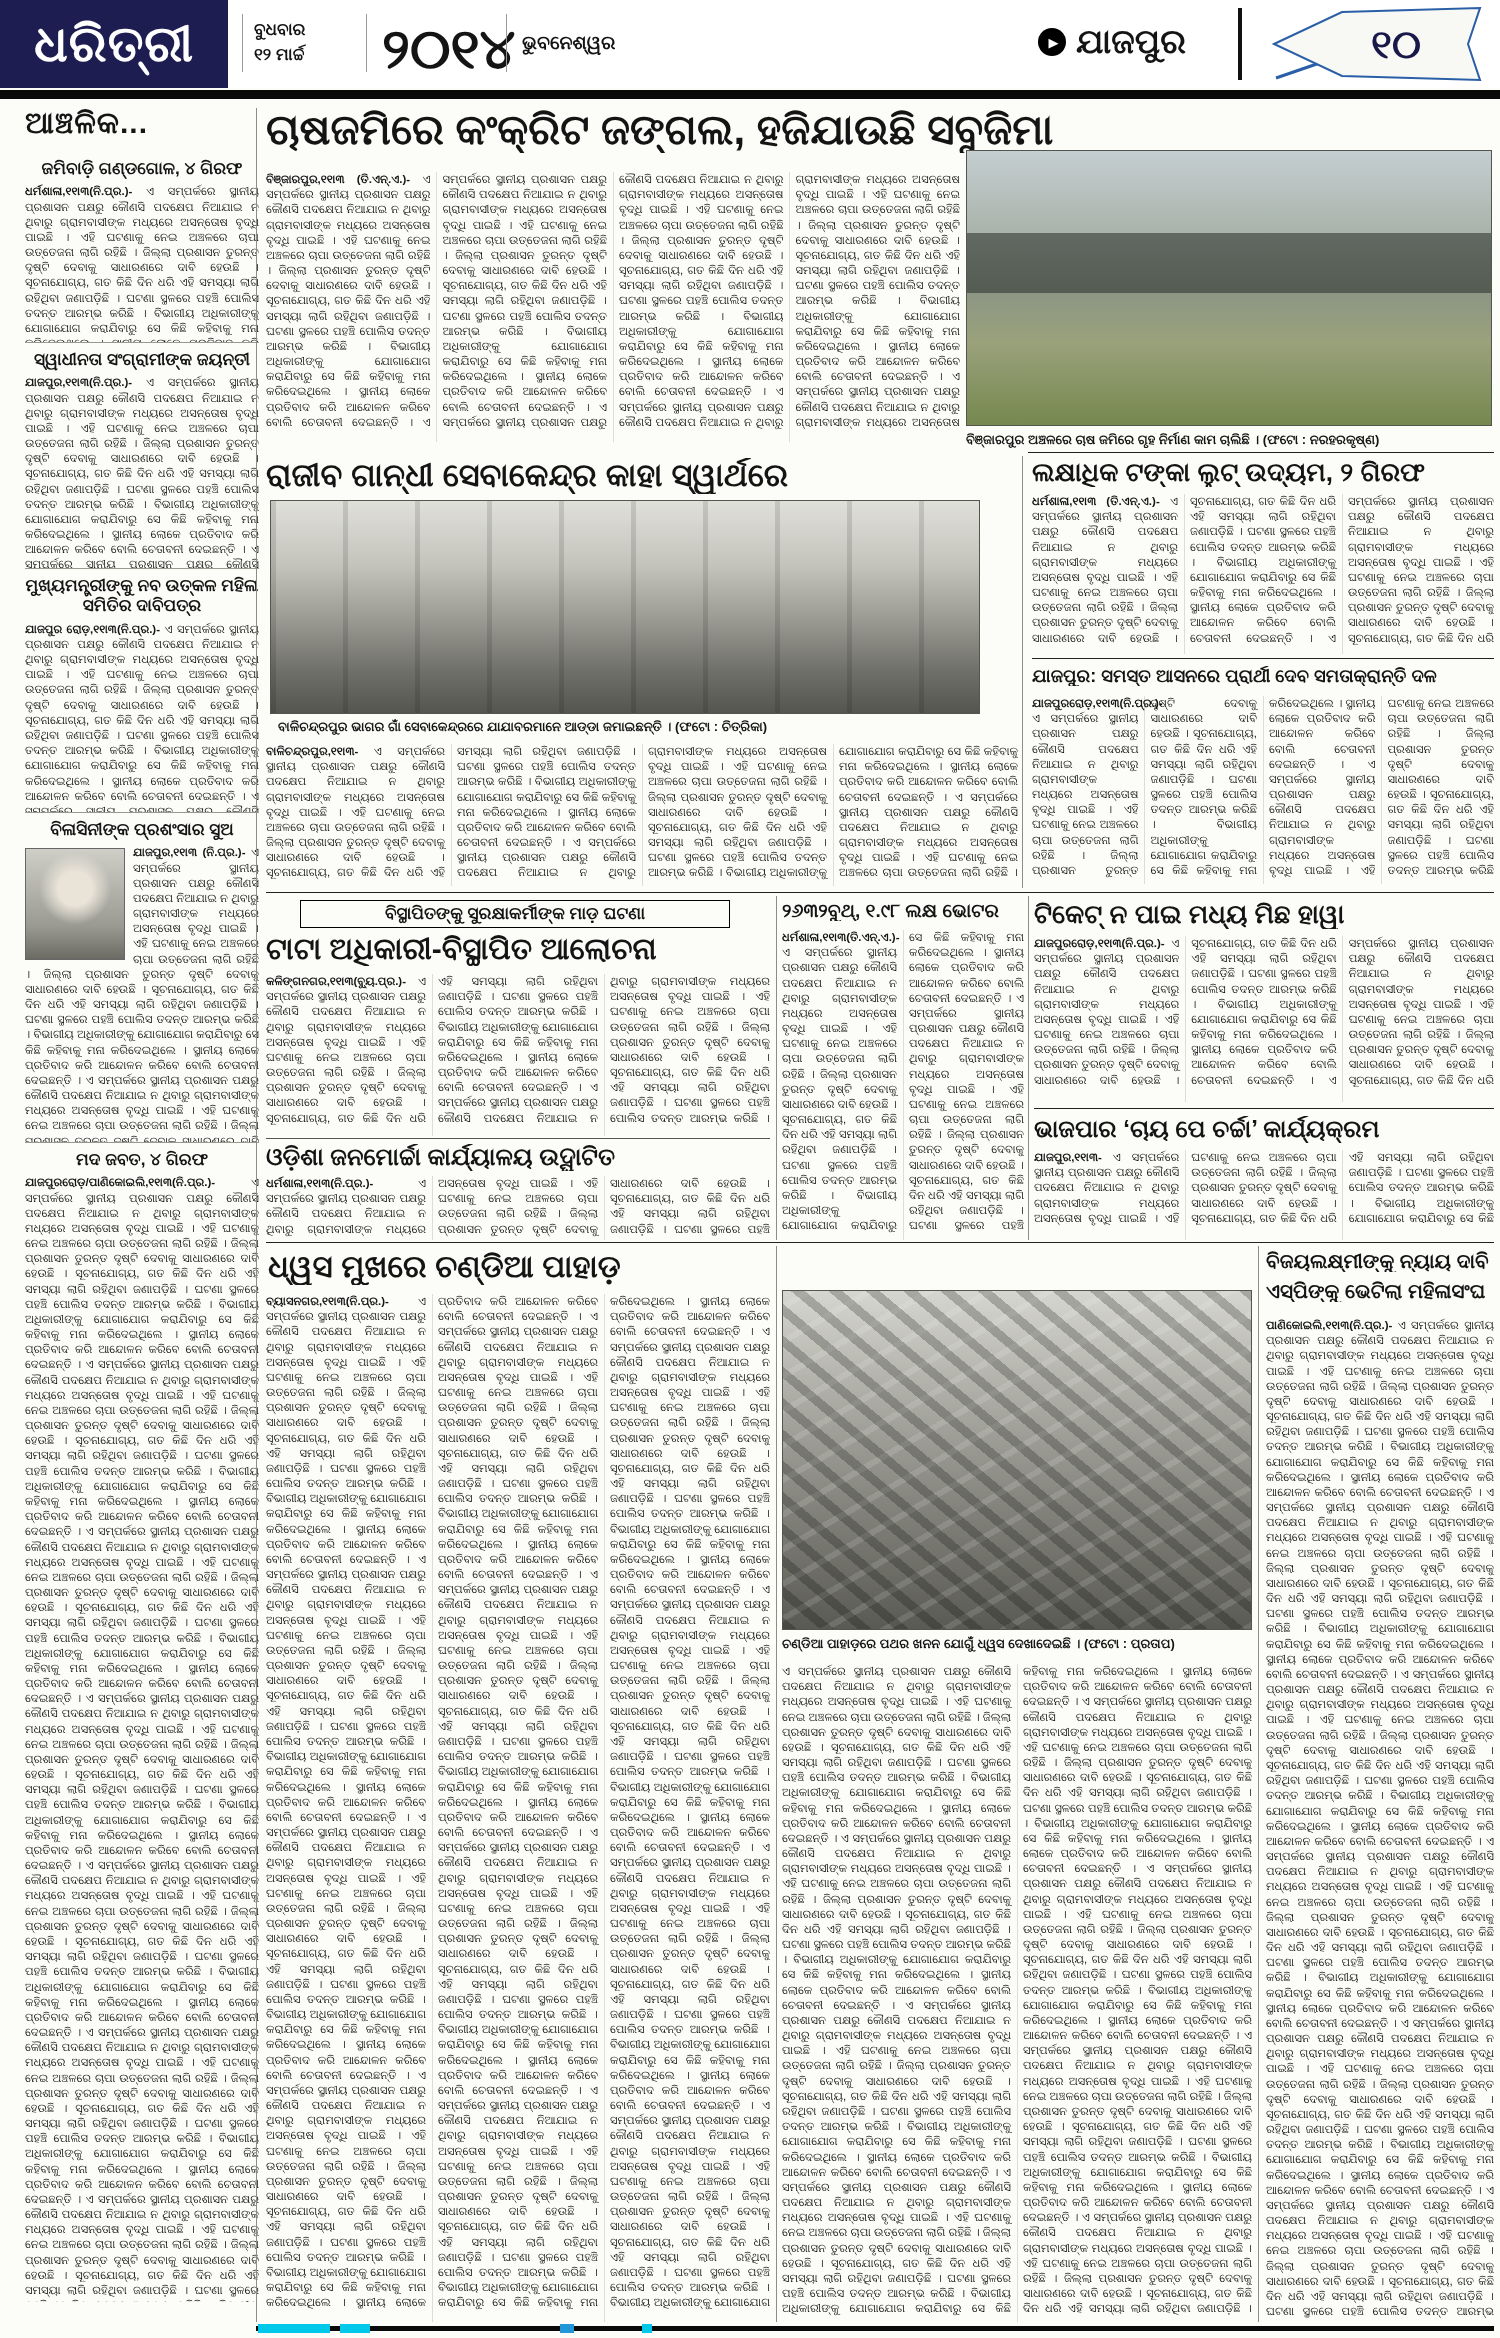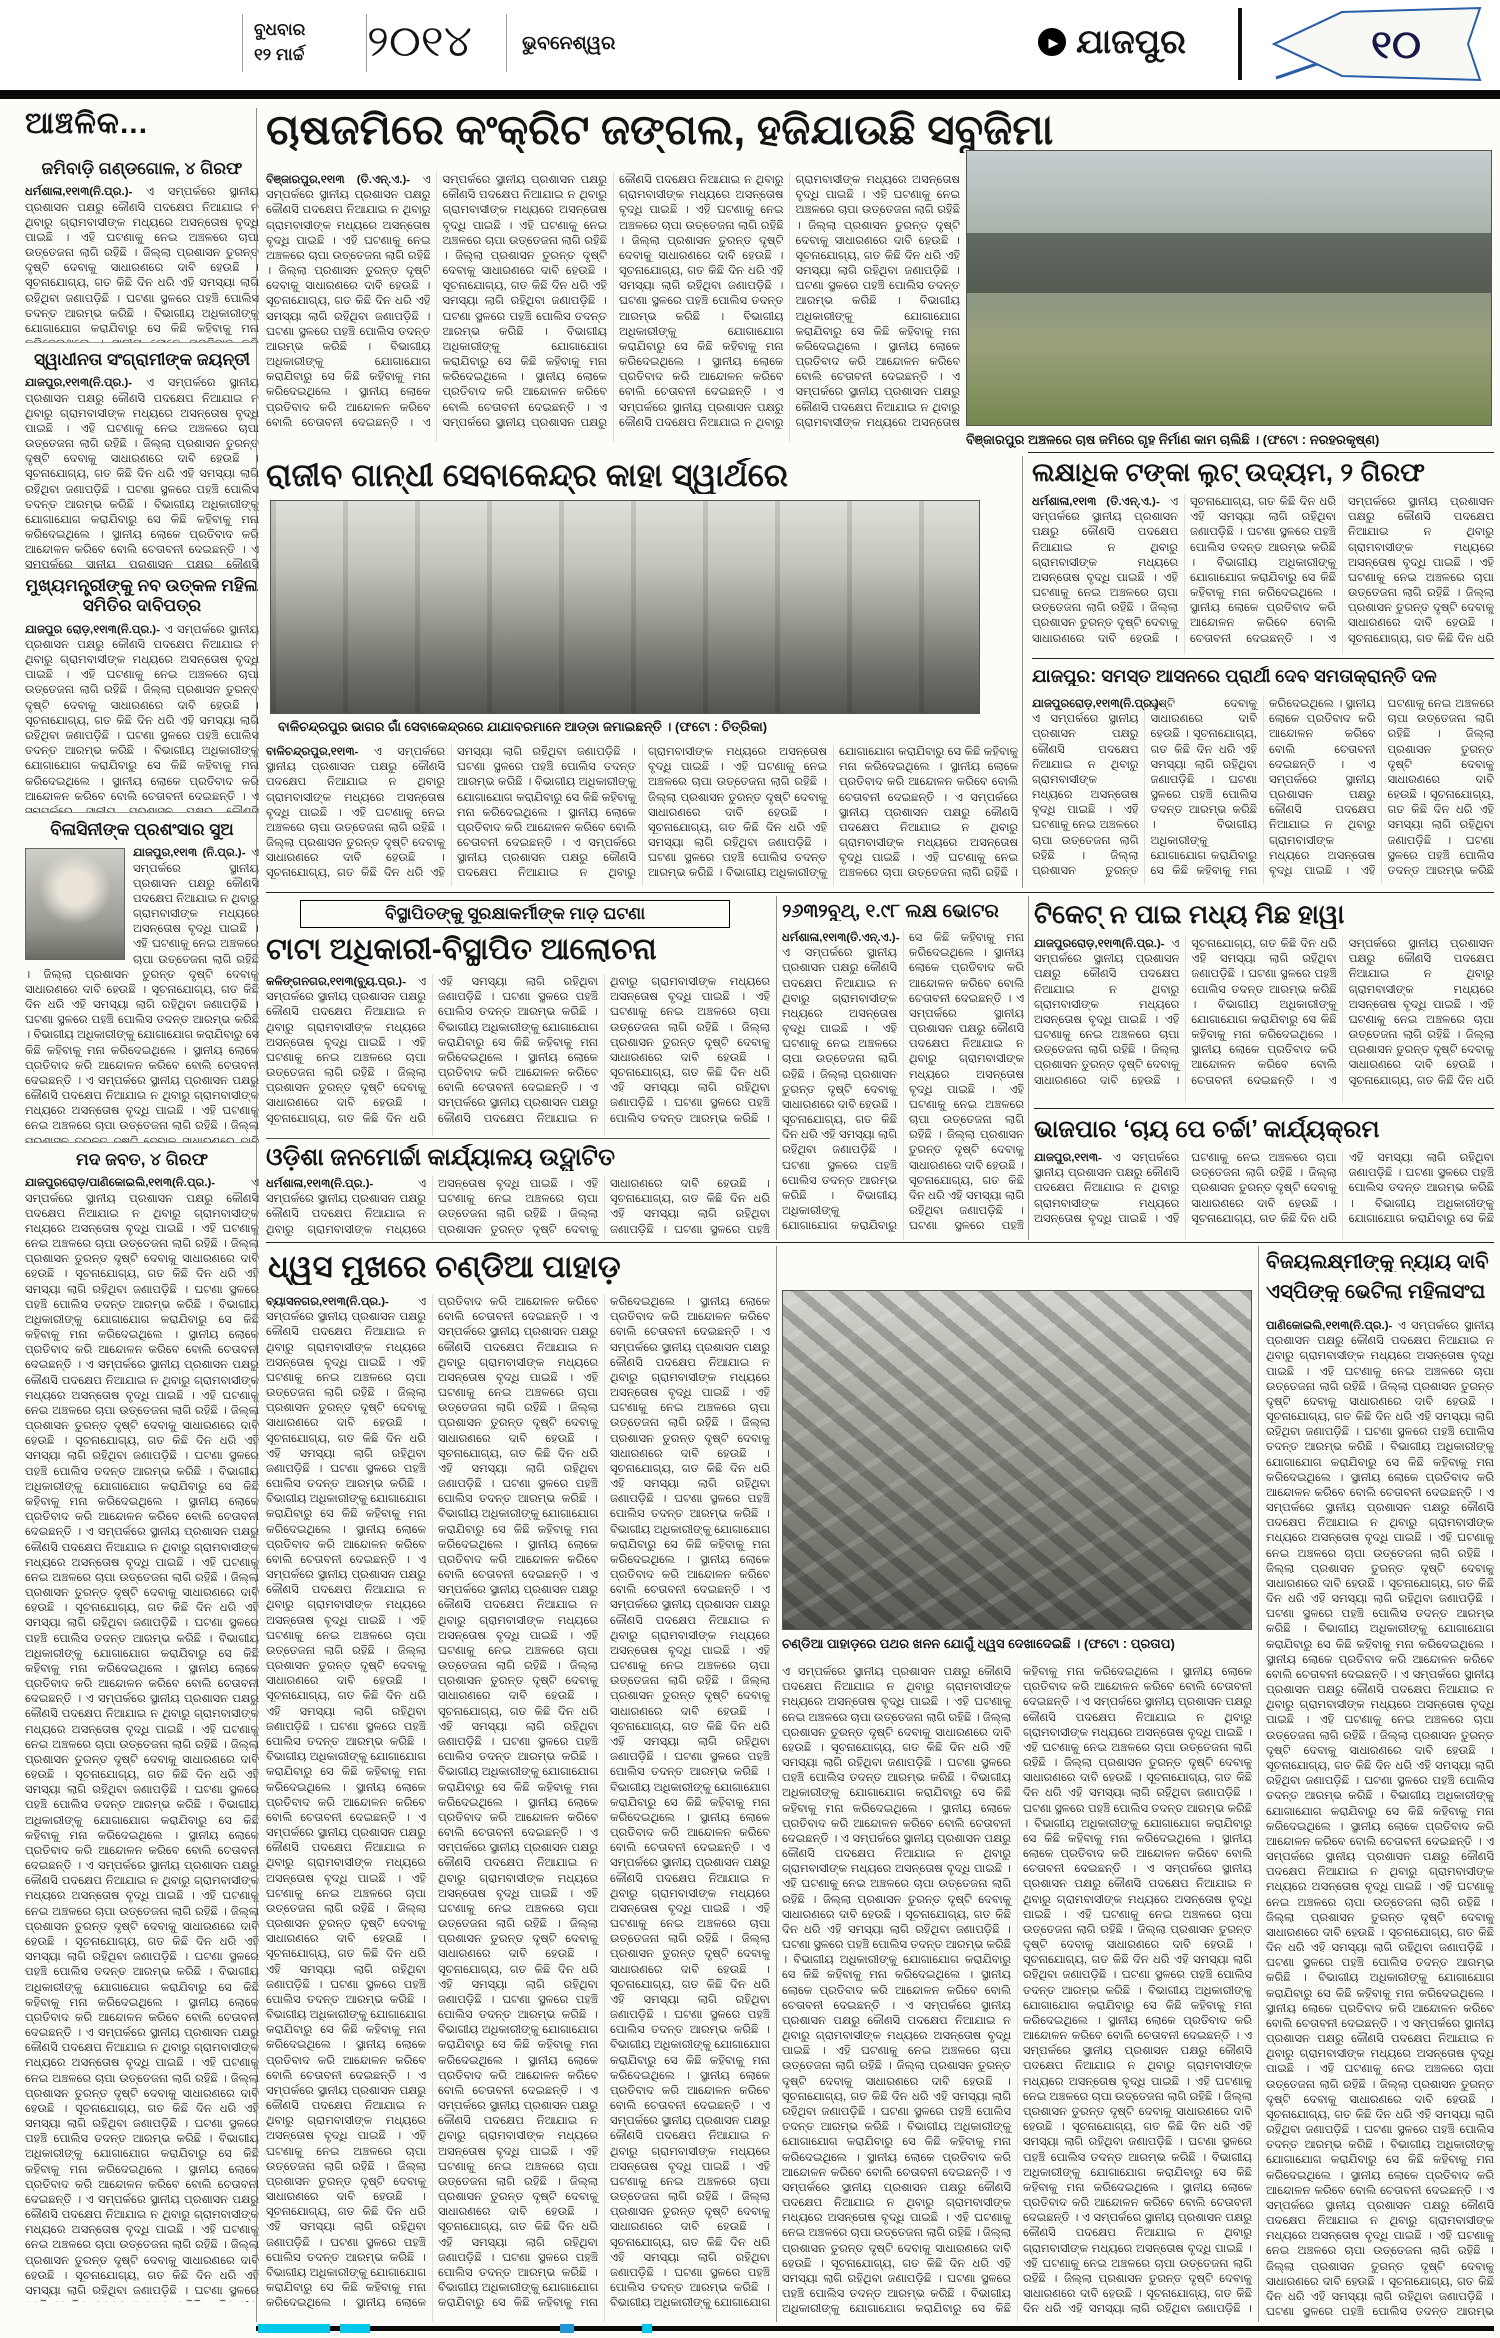--- a/index.html
+++ b/index.html
@@ -6,21 +6,21 @@
   html,body{background:#e9e9e5}
   body{font-family:"Liberation Sans","DejaVu Sans",sans-serif;color:#141414}
   .page{position:relative;width:1500px;height:2338px;margin:0 auto;background:#fcfcf9;overflow:hidden}
   .abs{position:absolute}
   
   .masthead{position:absolute;left:0;top:0;width:1500px;height:88px;background:#fff}
   .logo-block{position:absolute;left:0;top:0;width:228px;height:88px;background:#1d1d52;color:#fff;
               display:flex;align-items:center;justify-content:center;font-size:50px;font-weight:bold;letter-spacing:1px}
   .vsep{position:absolute;top:14px;height:58px;width:1px;background:#9a9a9a}
   .day-date{position:absolute;left:254px;top:18px;font-size:17px;font-weight:bold;line-height:1.45}
-  .year{position:absolute;left:367px;top:16px;font-size:44px;font-weight:normal}
+  .year{position:absolute;left:382px;top:16px;font-size:56px;font-weight:bold}
   .city{position:absolute;left:522px;top:32px;font-size:19px;font-weight:bold}
   .edition{position:absolute;left:1038px;top:22px;display:flex;align-items:center;gap:10px}
   .play-disc{width:28px;height:28px;border-radius:50%;background:#000;color:#fff;display:inline-flex;
              align-items:center;justify-content:center;font-size:13px;padding-left:3px}
   .edition-name{font-size:34px;font-weight:bold}
   .head-vbar{position:absolute;left:1238px;top:8px;width:4px;height:72px;background:#111}
   .ribbon{position:absolute;left:1268px;top:4px}
   .black-rule{position:absolute;left:0;top:90px;width:1500px;height:9px;background:#0a0a0a}
   
   .body-text{font-size:11.5px;line-height:1.32;text-align:justify;overflow:hidden;
@@ -55,20 +55,23 @@
   .label-box{border:1px solid #000;text-align:center;font-weight:bold;font-size:17px;padding:3px 4px;overflow:hidden;white-space:nowrap}
   .bottom-bar{position:absolute;left:256px;top:2326px;width:1238px;height:5px;background:#0a0a0a}
   .accent{position:absolute;height:9px;top:2324px}
 </style>
 </head>
 <body>
 
 <div class="page">
 
   <header class="masthead">
+    <div class="logo-block">
+      <span>ଧରିତ୍ରୀ</span>
+    </div>
     <div class="vsep" style="left:242px"></div>
     <div class="day-date">
       <div>ବୁଧବାର</div>
       <div>୧୨ ମାର୍ଚ୍ଚ</div>
     </div>
     <div class="vsep" style="left:366px"></div>
     <div class="year">୨୦୧୪</div>
     <div class="vsep" style="left:506px"></div>
     <div class="city">ଭୁବନେଶ୍ୱର</div>
     <div class="edition">

